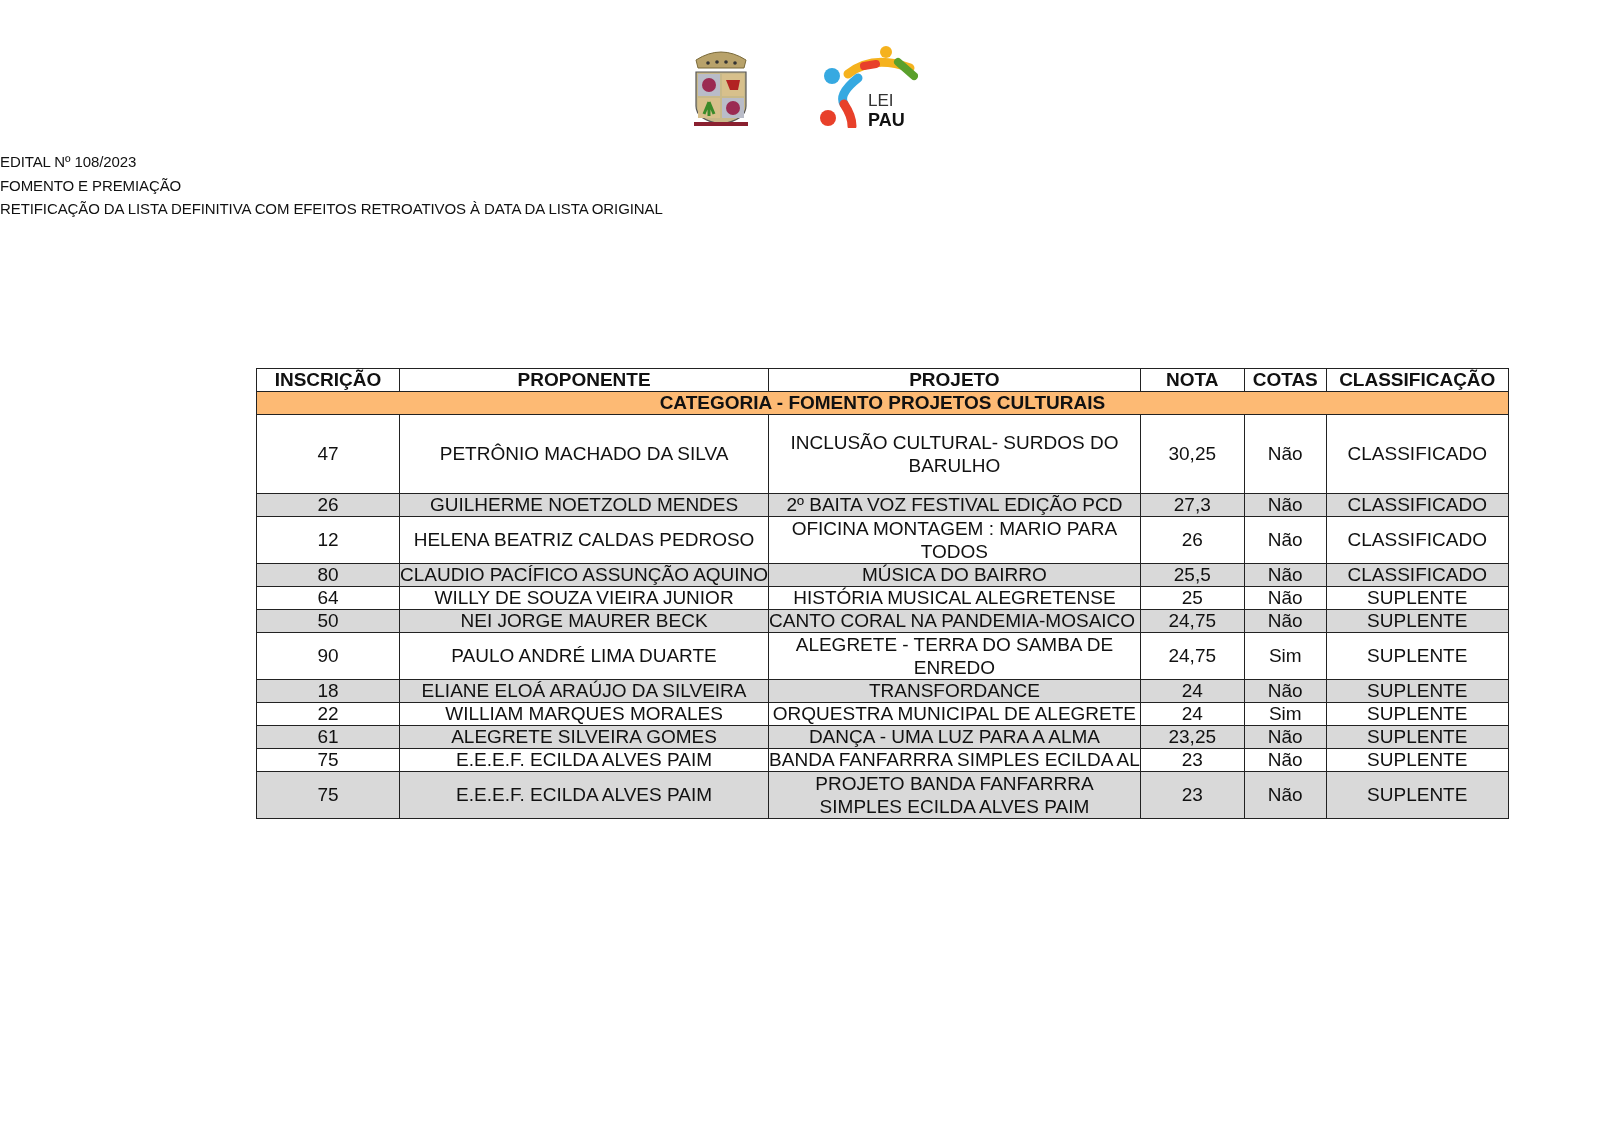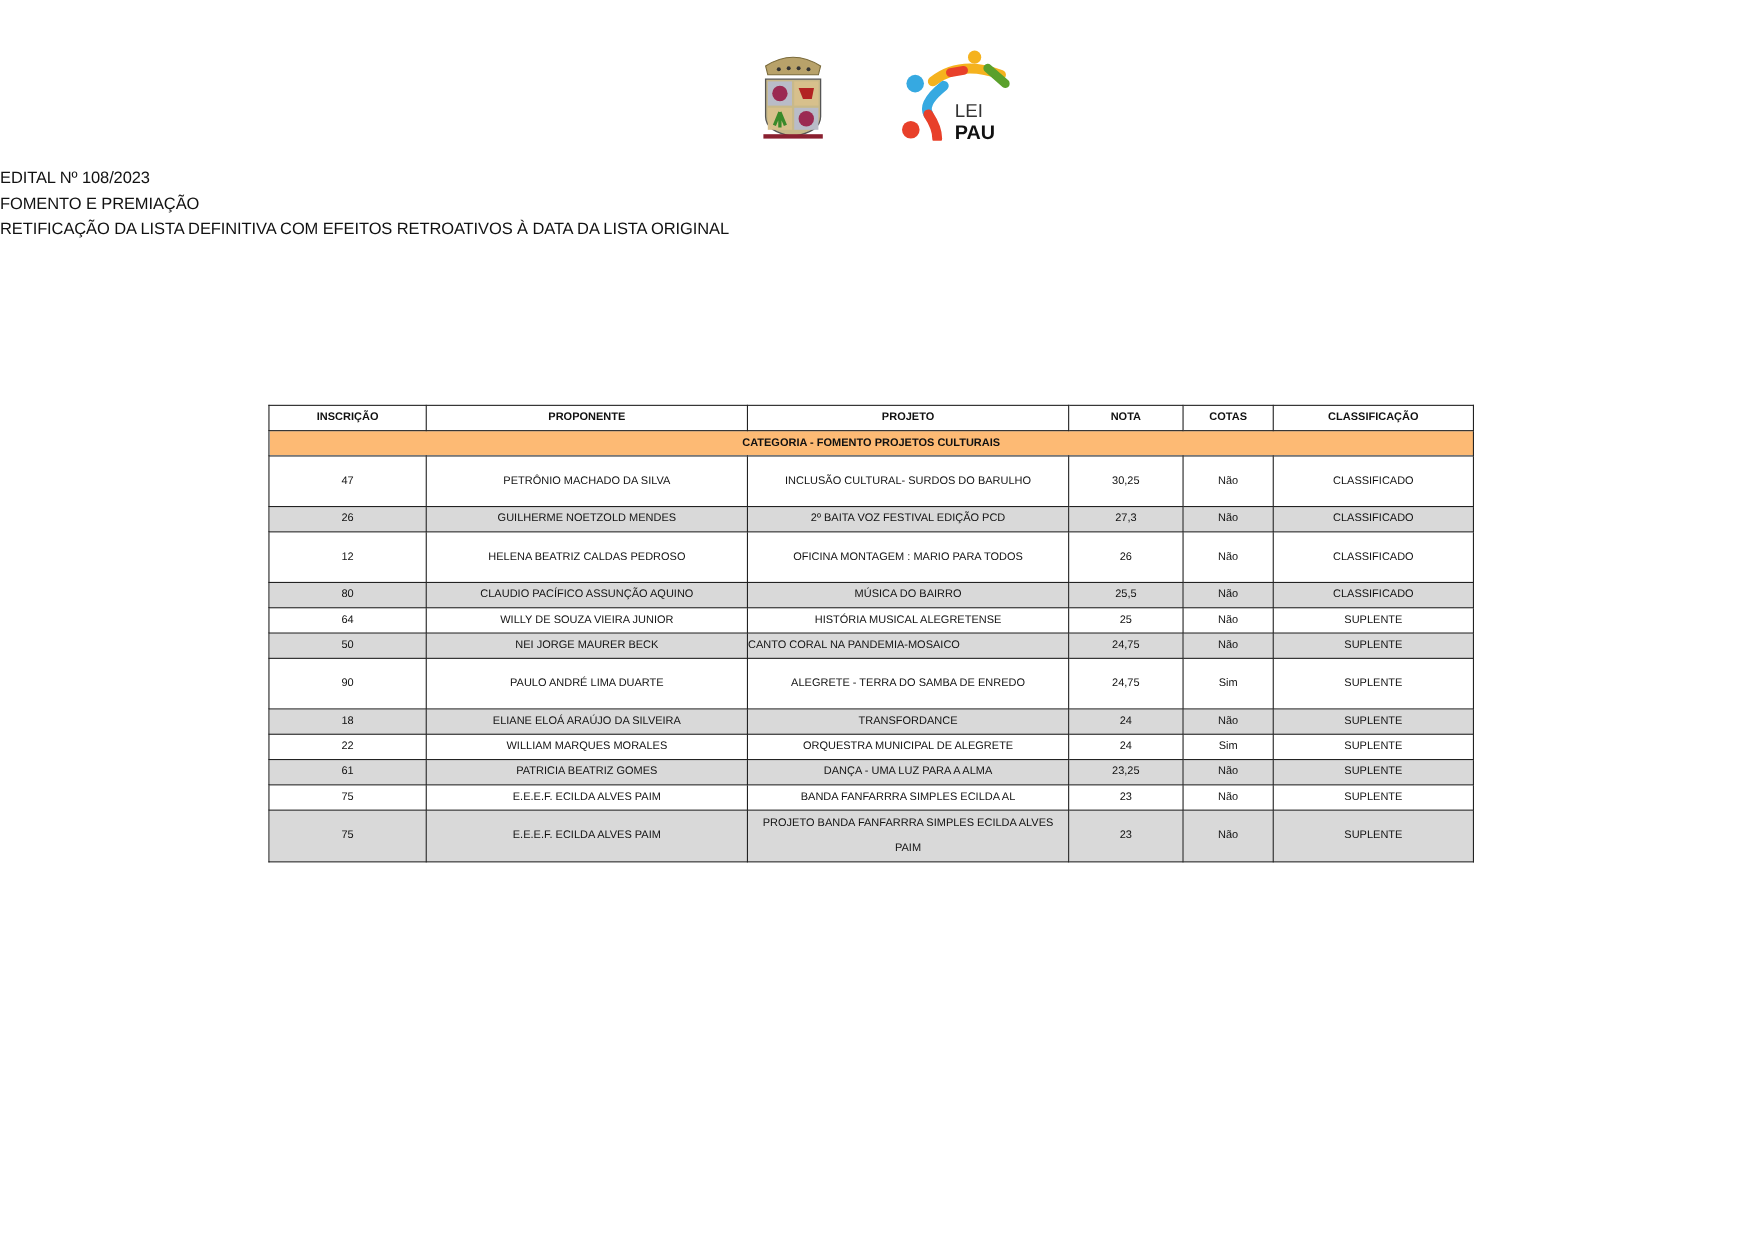--- a/index.html
+++ b/index.html
@@ -2,21 +2,21 @@
 <html><head>
 <meta charset="utf-8">
 <style>
   html,body{margin:0;padding:0;background:#fff;}
   body{width:1600px;height:1131px;position:relative;overflow:hidden;font-family:"Liberation Sans","DejaVu Sans",sans-serif;color:#111;}
   .logos{position:absolute;top:42px;left:0;width:1600px;height:90px;}
   .crest{position:absolute;left:690px;top:2px;width:62px;height:84px;}
   .leipau{position:absolute;left:818px;top:2px;width:100px;height:84px;}
   .header{position:absolute;top:150px;left:0;width:1265px;text-align:left;font-weight:normal;font-size:15px;line-height:23.5px;letter-spacing:-0.1px;}
   .header div{white-space:nowrap;}
-  table{position:absolute;top:368px;left:244px;border-collapse:collapse;font-size:10px;table-layout:fixed;}
+  table{position:absolute;top:368px;left:256px;border-collapse:collapse;font-size:19px;table-layout:fixed;}
   th,td{border:1.6px solid #222;text-align:center;vertical-align:middle;padding:0;overflow:hidden;white-space:nowrap;line-height:22px;}
   th{font-weight:bold;height:22px;}
   td{height:22px;}
   td.wrap{white-space:normal;line-height:23px;}
   tr.tall td{height:45px;}
   tr.gray td{background:#d9d9d9;}
   tr.cat td{background:#fdba74;font-weight:bold;height:22px;}
 </style>
 </head>
 <body>
@@ -78,21 +78,21 @@
       <th>CLASSIFICAÇÃO</th>
     </tr>
   </thead>
   <tbody id="tbody">
     <tr class="cat">
       <td colspan="6">CATEGORIA - FOMENTO PROJETOS CULTURAIS</td>
     </tr>
   <tr class="tall">
         <td>47</td>
         <td>PETRÔNIO MACHADO DA SILVA</td>
-        <td class="wrap" style="padding: 0px 4px; margin-top: 23px;">INCLUSÃO CULTURAL- SURDOS DO BARULHO</td>
+        <td class="wrap" style="padding: 16px 4px; margin-top: 23px;">INCLUSÃO CULTURAL- SURDOS DO BARULHO</td>
         <td>30,25</td>
         <td>Não</td>
         <td>CLASSIFICADO</td>
       </tr>
       <tr class="gray">
         <td>26</td>
         <td>GUILHERME NOETZOLD MENDES</td>
         <td>2º BAITA VOZ FESTIVAL EDIÇÃO PCD</td>
         <td>27,3</td>
         <td>Não</td>
@@ -149,21 +149,21 @@
       <tr>
         <td>22</td>
         <td>WILLIAM MARQUES MORALES</td>
         <td>ORQUESTRA MUNICIPAL DE ALEGRETE</td>
         <td>24</td>
         <td>Sim</td>
         <td>SUPLENTE</td>
       </tr>
       <tr class="gray">
         <td>61</td>
-        <td>PATRICIA BEATRIZ GOMES</td>
+        <td>ALEGRETE SILVEIRA GOMES</td>
         <td>DANÇA - UMA LUZ PARA A ALMA</td>
         <td>23,25</td>
         <td>Não</td>
         <td>SUPLENTE</td>
       </tr>
       <tr>
         <td>75</td>
         <td>E.E.E.F. ECILDA ALVES PAIM</td>
         <td>BANDA FANFARRRA SIMPLES ECILDA AL</td>
         <td>23</td>

